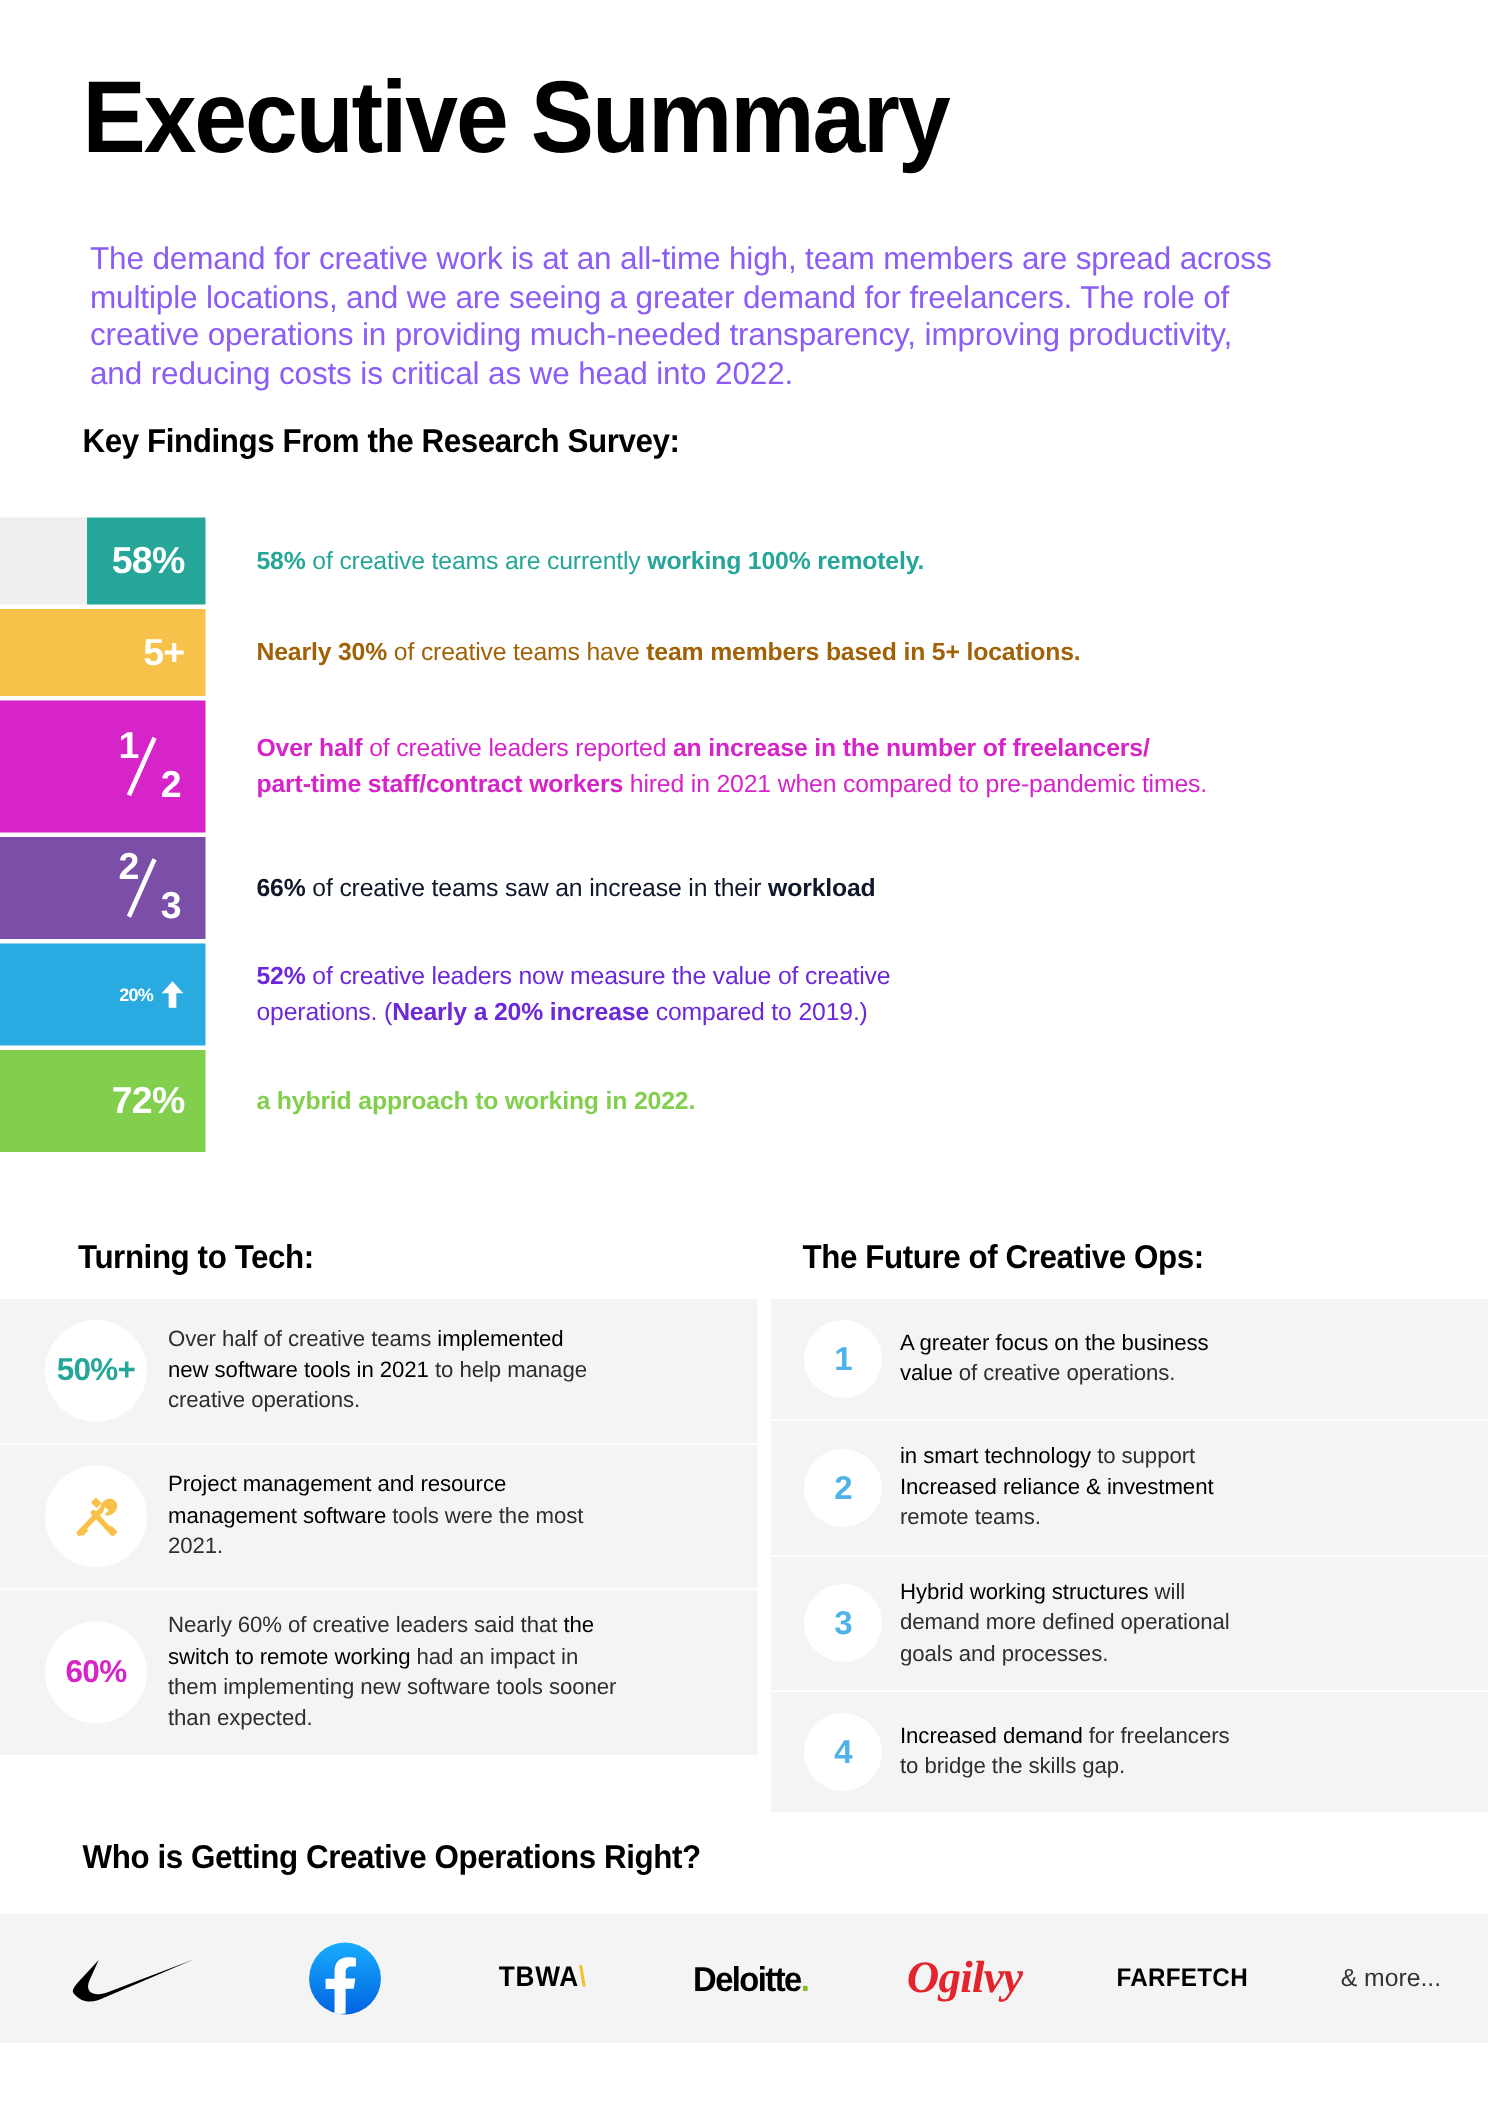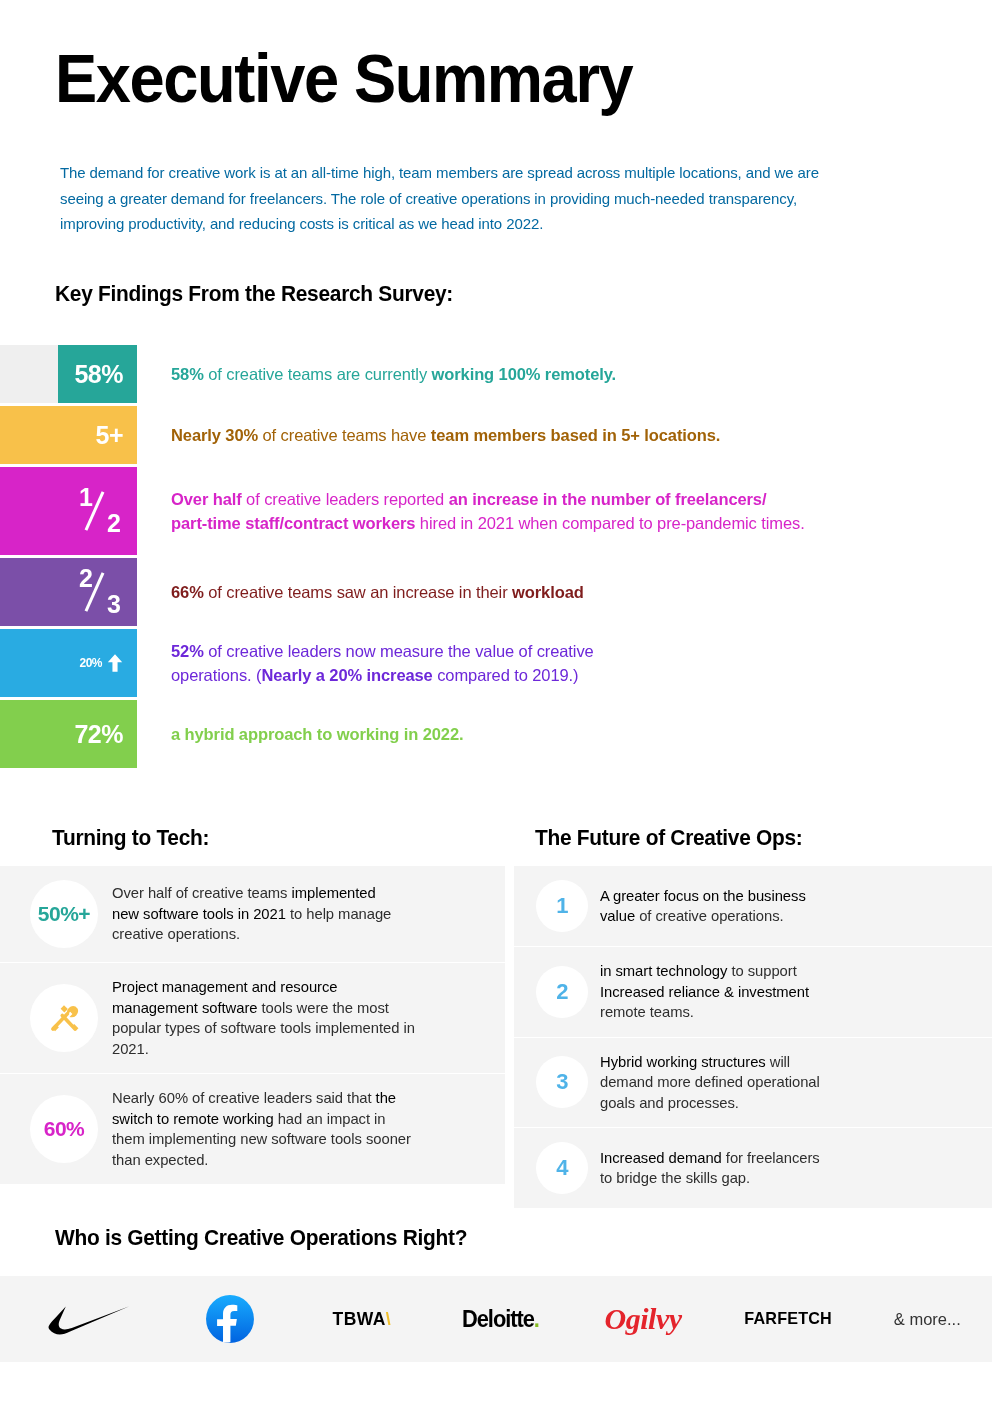--- a/index.html
+++ b/index.html
@@ -18,21 +18,21 @@
     font-weight: 700;
     font-size: 68px;
     letter-spacing: -1.5px;
     color: #000;
     transform: scaleX(0.93);
     transform-origin: left top;
     line-height: 1.0;
   }
   .intro {
     position: absolute; left: 60px; top: 160px; width: 790px;
-    font-size: 15px; line-height: 25.5px; color: #0369a1;
+    font-size: 21px; line-height: 25.5px; color: #8b5cf6;
     letter-spacing: -0.1px;
   }
   .section-head {
     font-weight: 700; font-size: 22px; color: #000;
     letter-spacing: -0.3px;
     transform: scaleX(0.95); transform-origin: left center;
   }
   #key-findings-head { position: absolute; left: 55px; top: 281px; }
 
   
@@ -177,21 +177,21 @@
         </div>
       </div>
       <div class="stat-row" style="height: 68px;">
         <div class="bar" style="background: rgb(123, 79, 168);">
           <span class="frac">
             <span class="num">2</span>
             <span class="slash"></span>
             <span class="den">3</span>
           </span>
         </div>
-        <div class="stat-text" style="color: #7f1d1d;">
+        <div class="stat-text" style="color: #0f172a;">
           <div><b>66%</b><span> of creative teams saw an increase in their </span><b>workload</b></div>
         </div>
       </div>
       <div class="stat-row" style="height: 68px;">
         <div class="bar" style="background: rgb(41, 171, 226);">
           <span style="position: relative; z-index: 3; display: flex; align-items: center; font-weight: 700;">
             <span class="bar-label small">20%</span>
             <span class="uparrow"><svg viewBox="0 0 20 22" width="16" height="18" aria-hidden="true">
                 <path d="M10 0 L19 10 H13.2 V22 H6.8 V10 H1 Z" fill="#fff"></path>
               </svg></span>
@@ -234,21 +234,20 @@
             </g>
             <path d="M5.5 31.5 l4 4 4.5-4.5 -4-4 z" fill="#F8C14A"></path>
             <path d="M33.5 6.5 a7.5 7.5 0 0 0 -9.6 9.6 l3.4-3.4 2.6 2.6 -3.4 3.4 a7.5 7.5 0 0 0 9.6-9.6 z" fill="#F8C14A"></path>
             <path d="M24.5 9.5 L20 5 L16 9 L20.5 13.5 z" fill="#F8C14A"></path>
             <path d="M29 30 l5 5 3-3 -5-5 z" fill="#F8C14A"></path>
           </svg>
         </div>
         <div class="ptext">
           <div><b>Project management and resource</b></div>
           <div><b>management software</b><span> tools were the most</span></div>
-          <div><span>popular types of software tools implemented in</span></div>
           <div><span>2021.</span></div>
         </div>
       </div>
       <div class="prow">
         <div class="circle" style="color: rgb(215, 36, 200);">60%</div>
         <div class="ptext">
           <div><span>Nearly 60% of creative leaders said that </span><b>the</b></div>
           <div><b>switch to remote working</b><span> had an impact in</span></div>
           <div><span>them implementing new software tools sooner</span></div>
           <div><span>than expected.</span></div>

